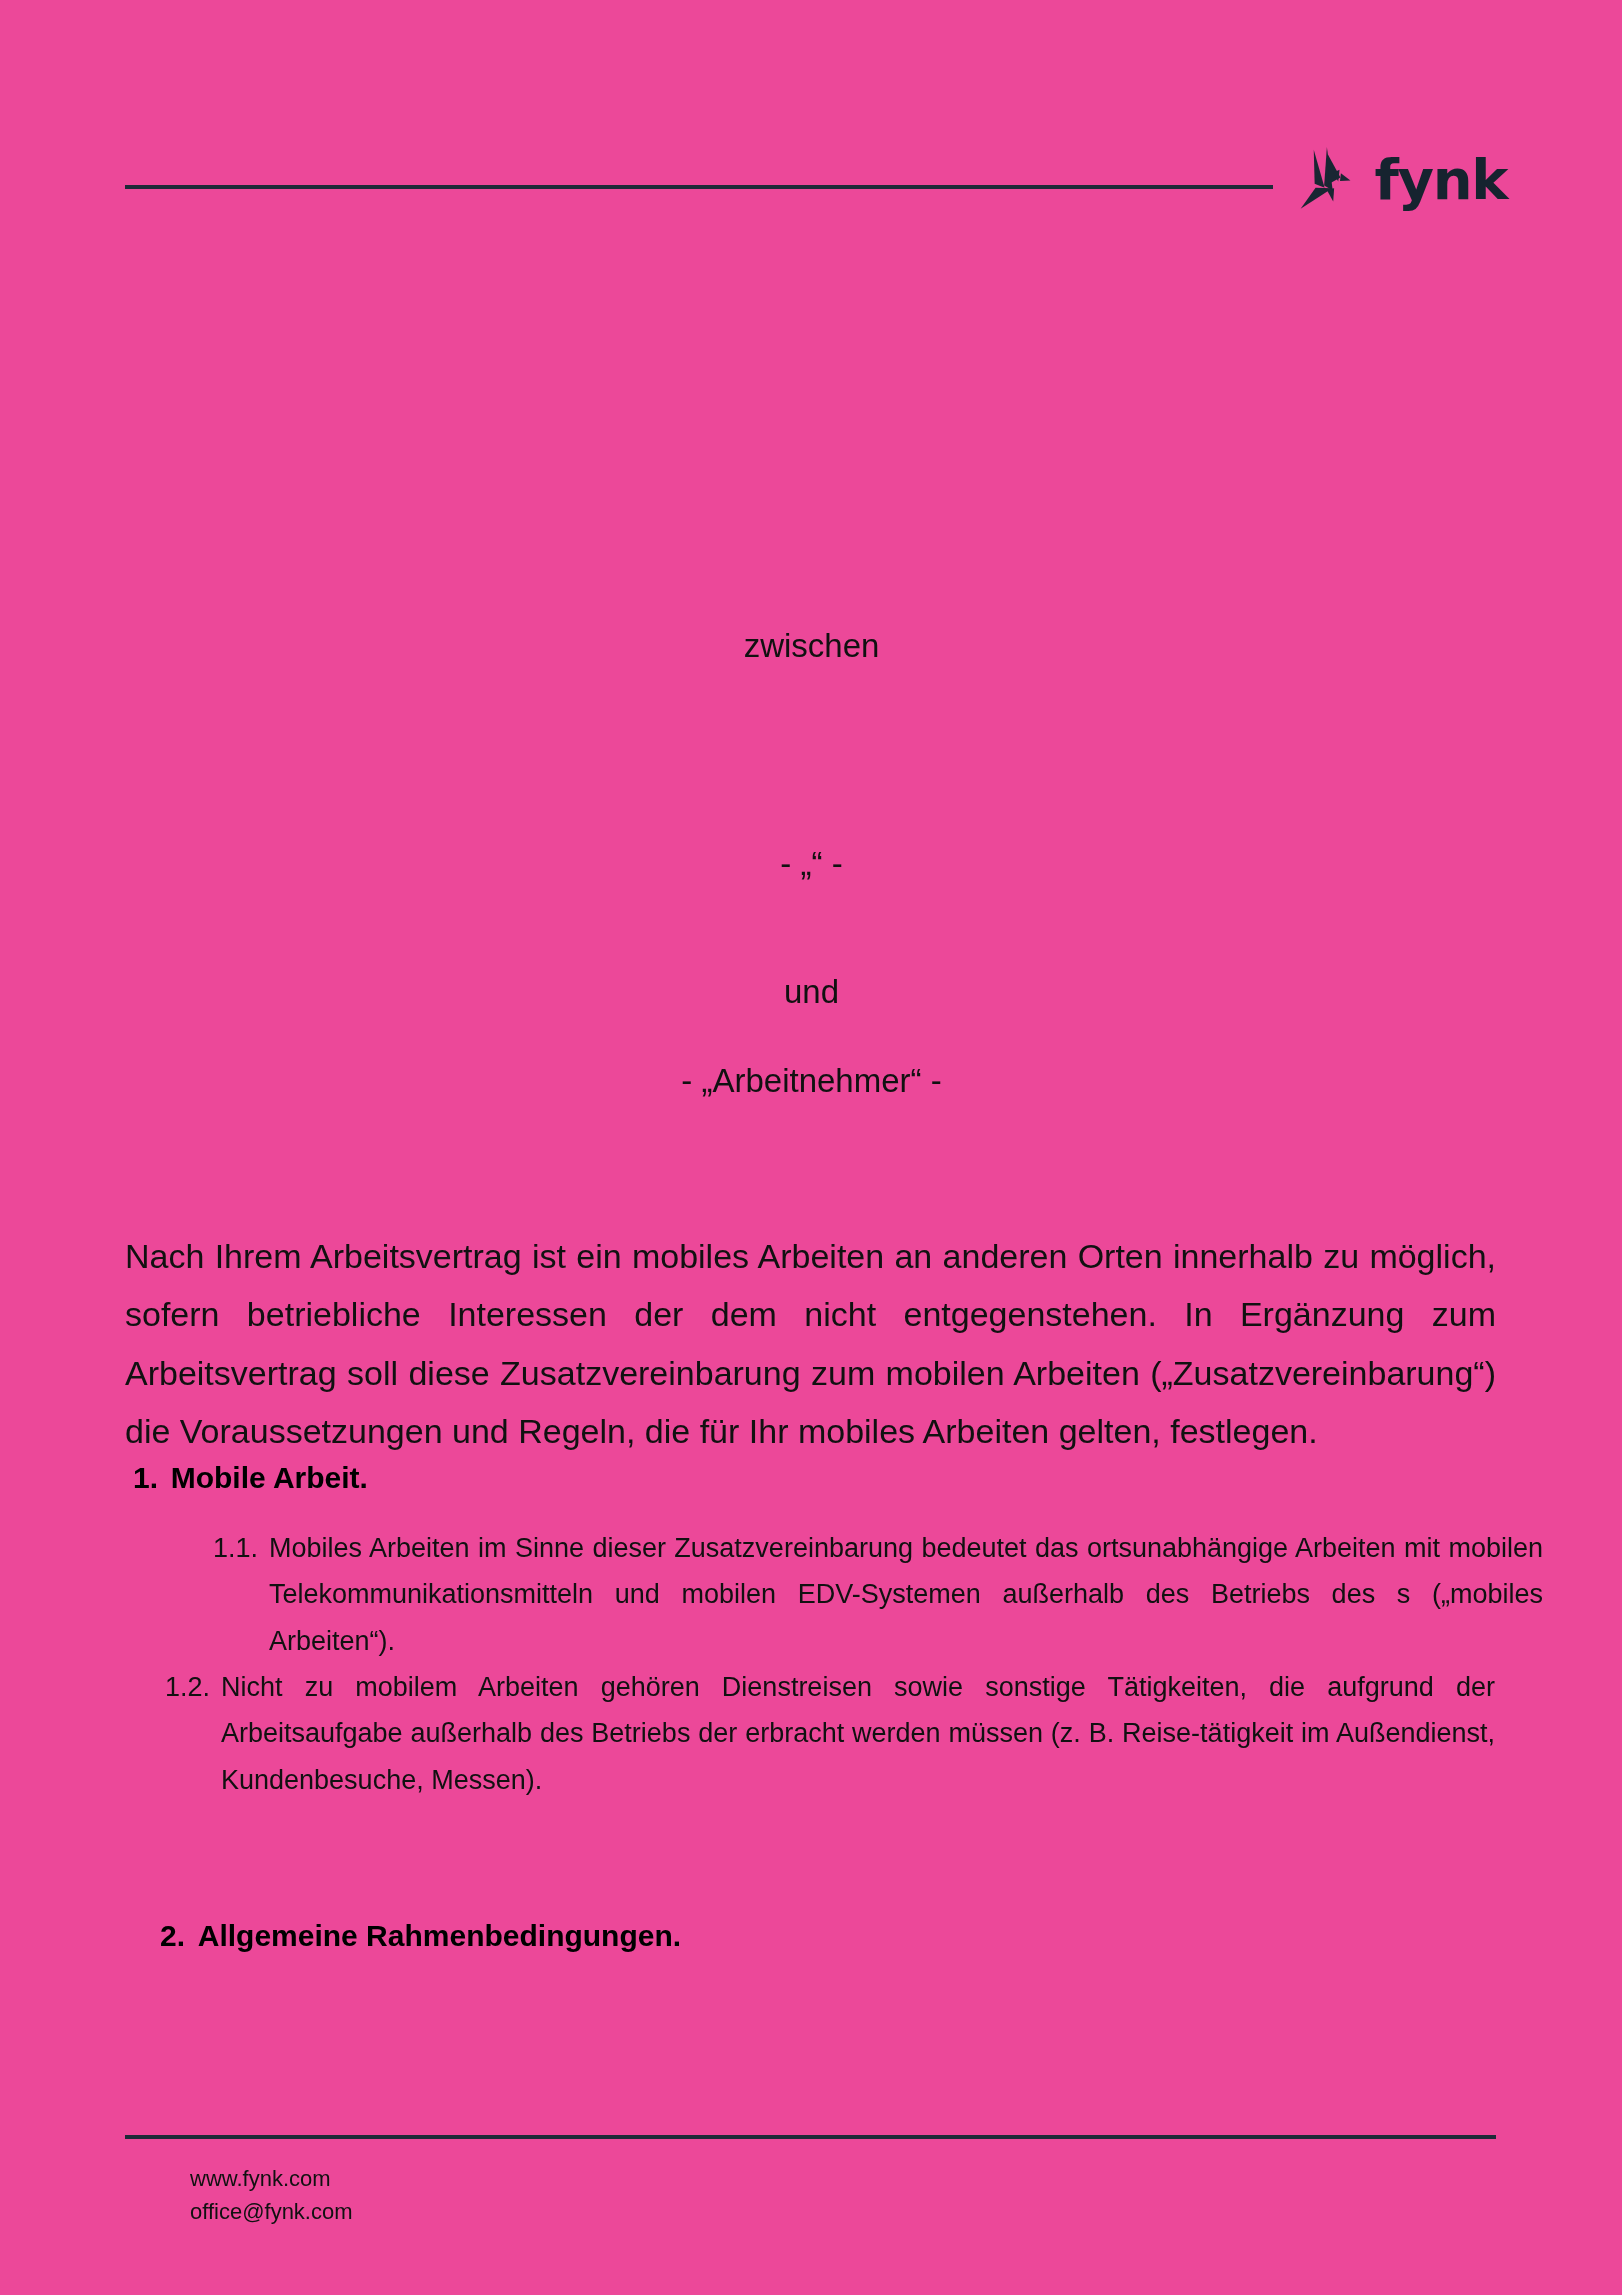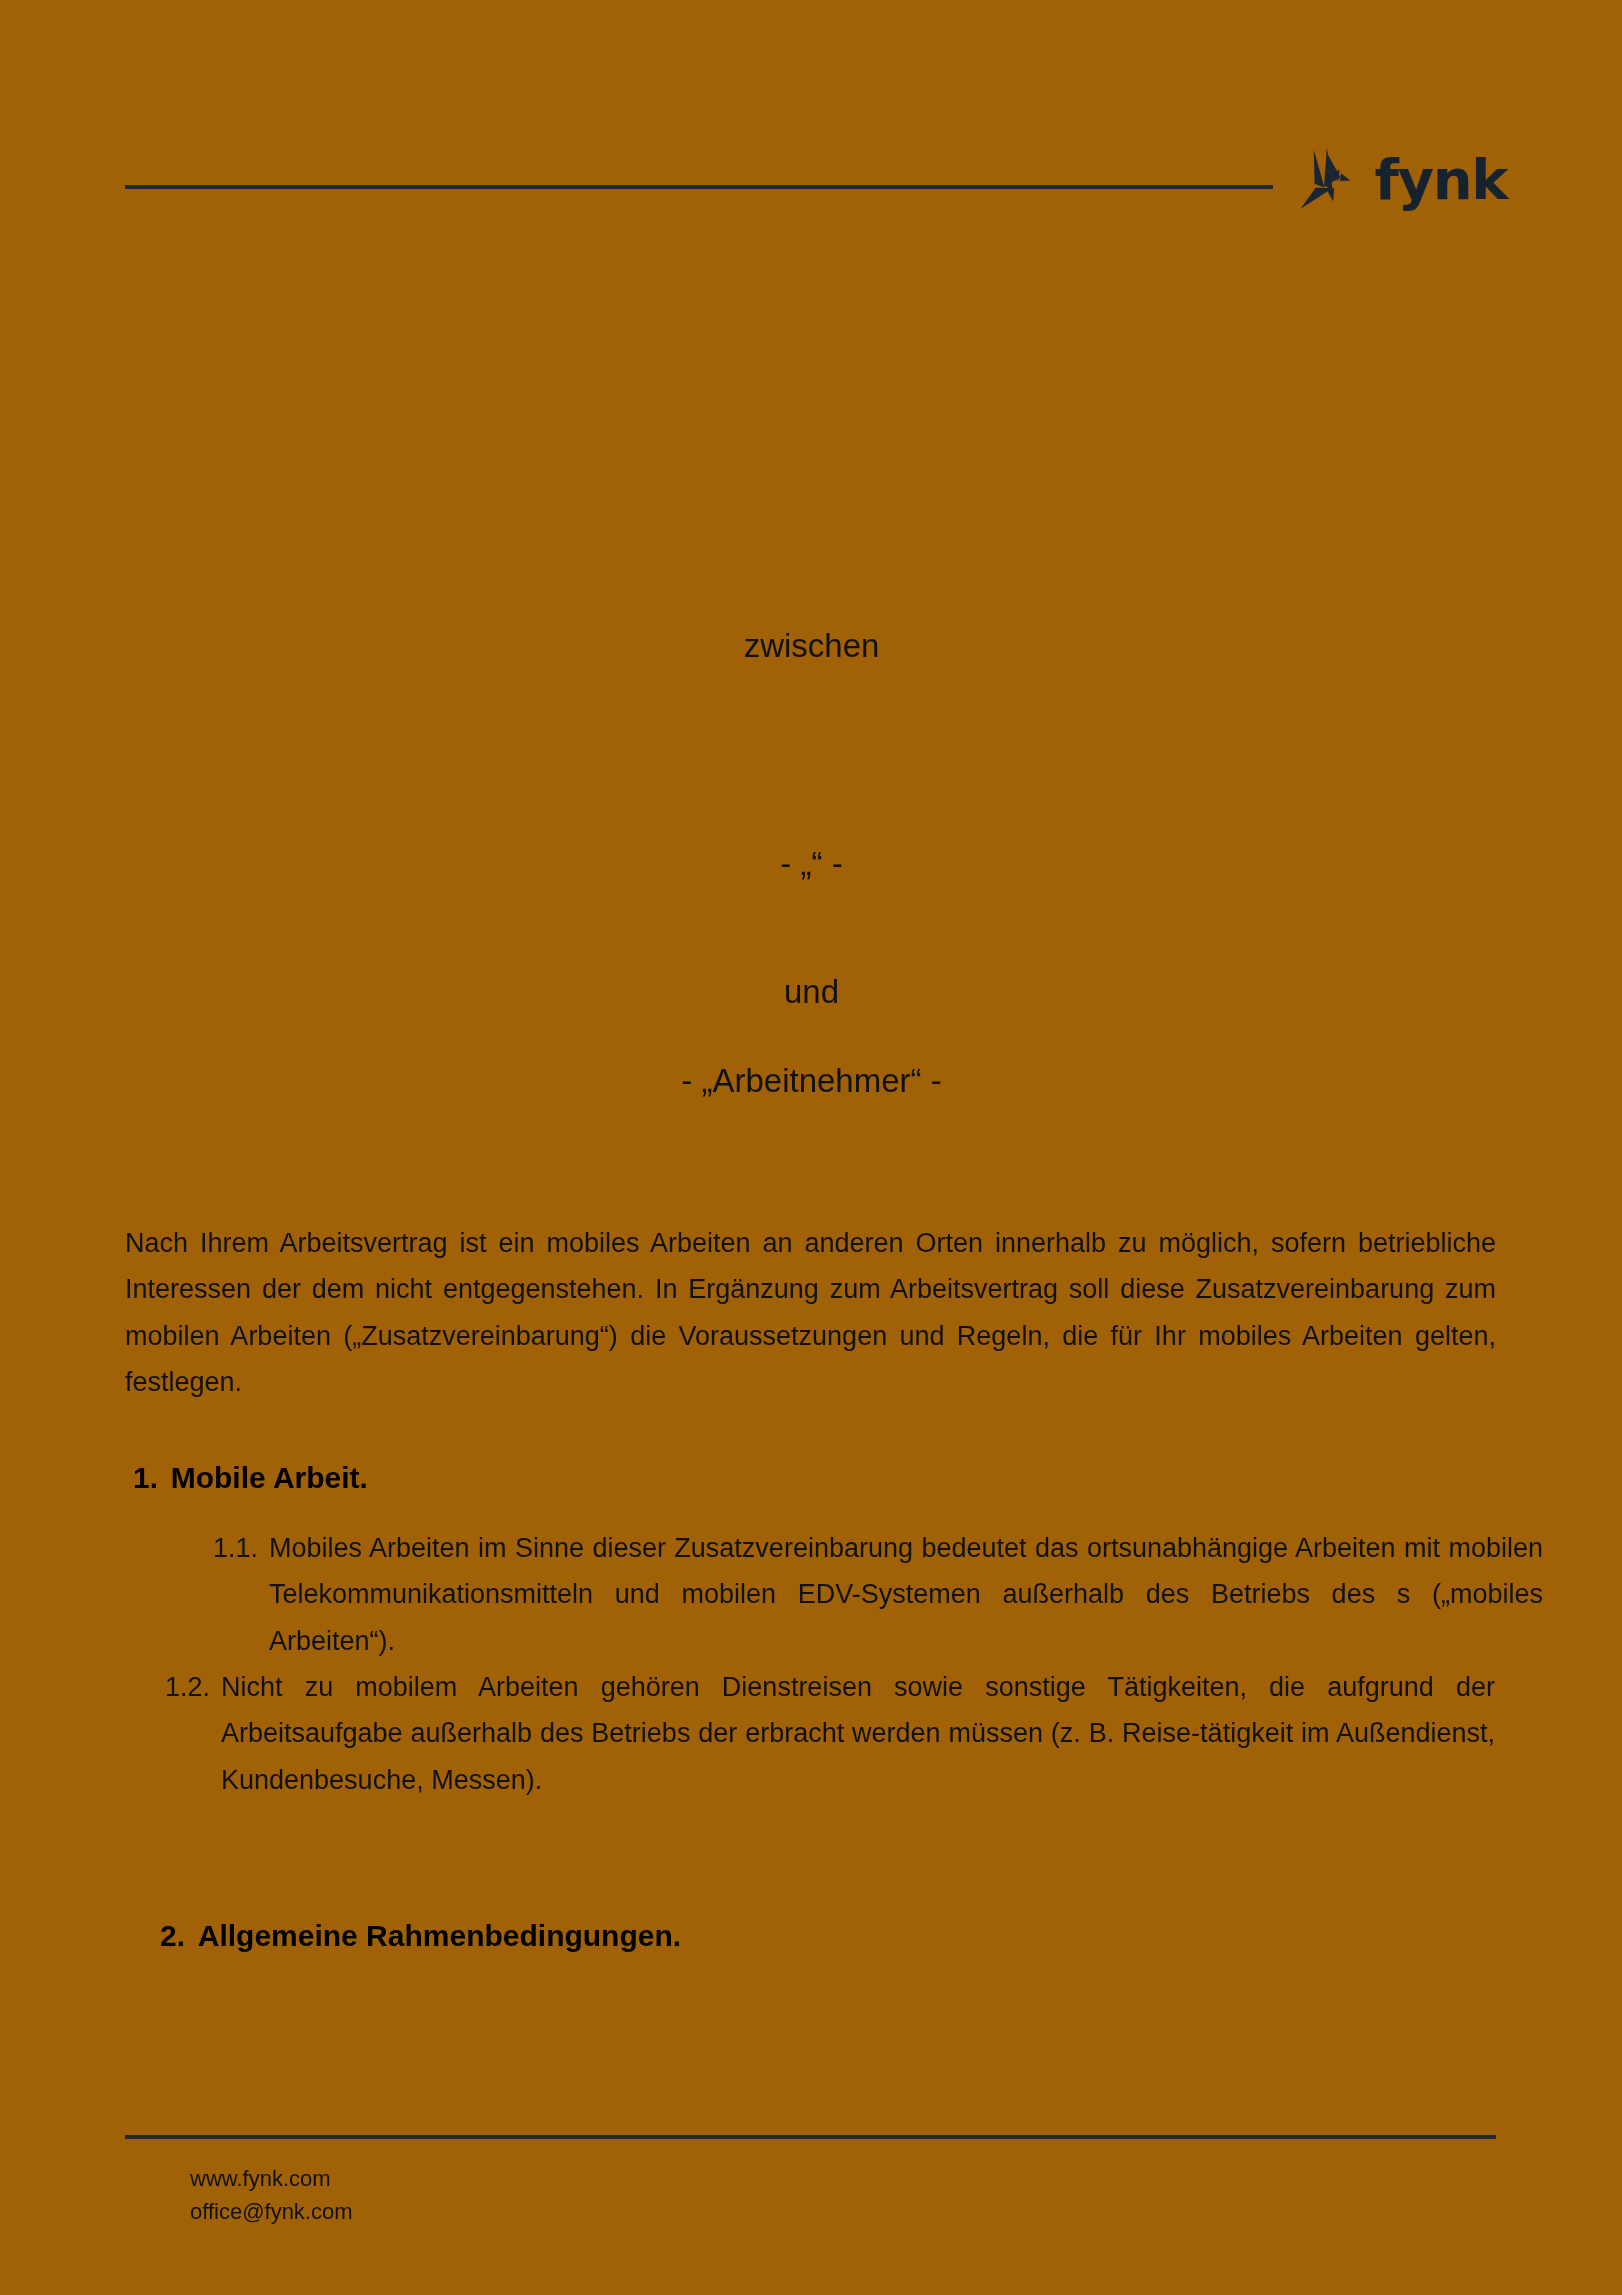--- a/index.html
+++ b/index.html
@@ -9,21 +9,21 @@
     background: #ffffff;
   }
   body {
     font-family: "Liberation Sans", "DejaVu Sans", sans-serif;
     color: #000000;
   }
   .page {
     position: relative;
     width: 1623px;
     height: 2296px;
-    background: #a16207;
+    background: #ec4899;
     box-sizing: border-box;
     overflow: hidden;
   }
 
   
   .header {
     position: absolute;
     left: 0;
     top: 0;
     width: 1623px;
@@ -88,21 +88,21 @@
   .parties-a        { top: 838px; }
   .parties-und      { top: 966px; }
   .parties-b        { top: 1055px; }
 
   
   .intro {
     position: absolute;
     left: 125px;
     top: 1193px;
     width: 1371px;
-    font-size: 27px;
+    font-size: 34px;
     line-height: 1.72;
     text-align: justify;
     text-justify: inter-word;
     color: #111111;
   }
 
   .section-head {
     position: absolute;
     left: 133px;
     width: 1364px;

